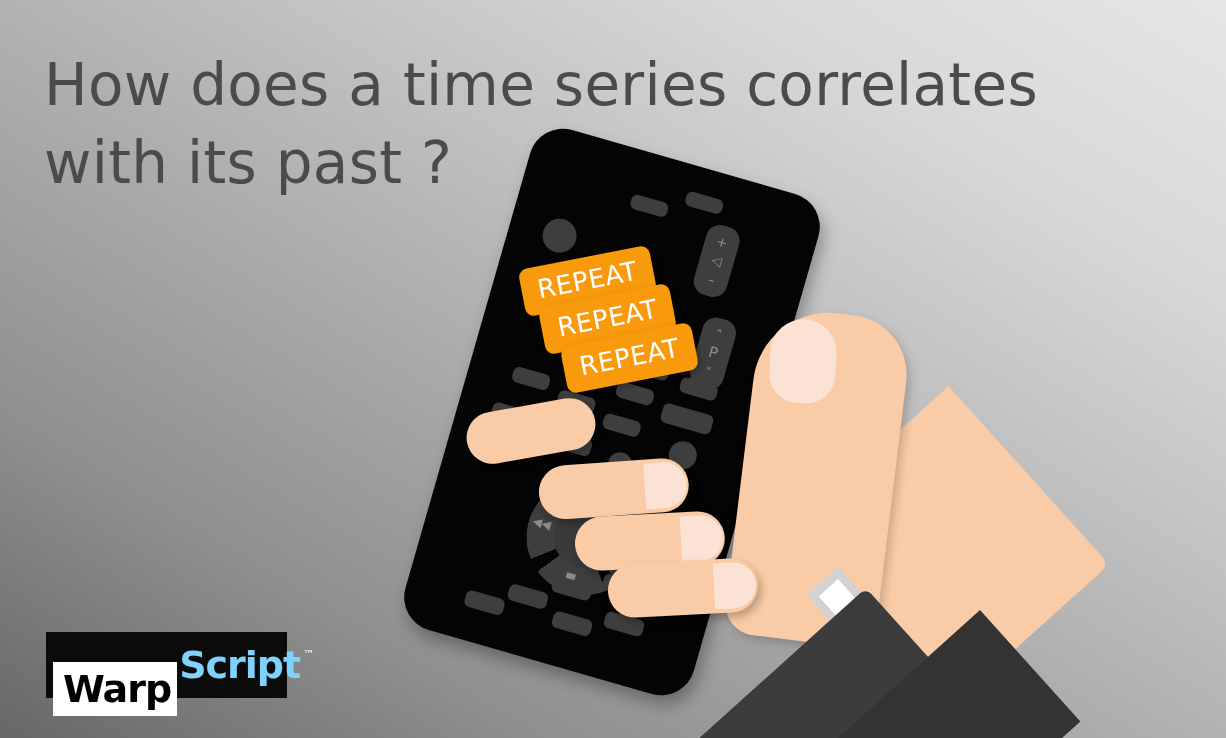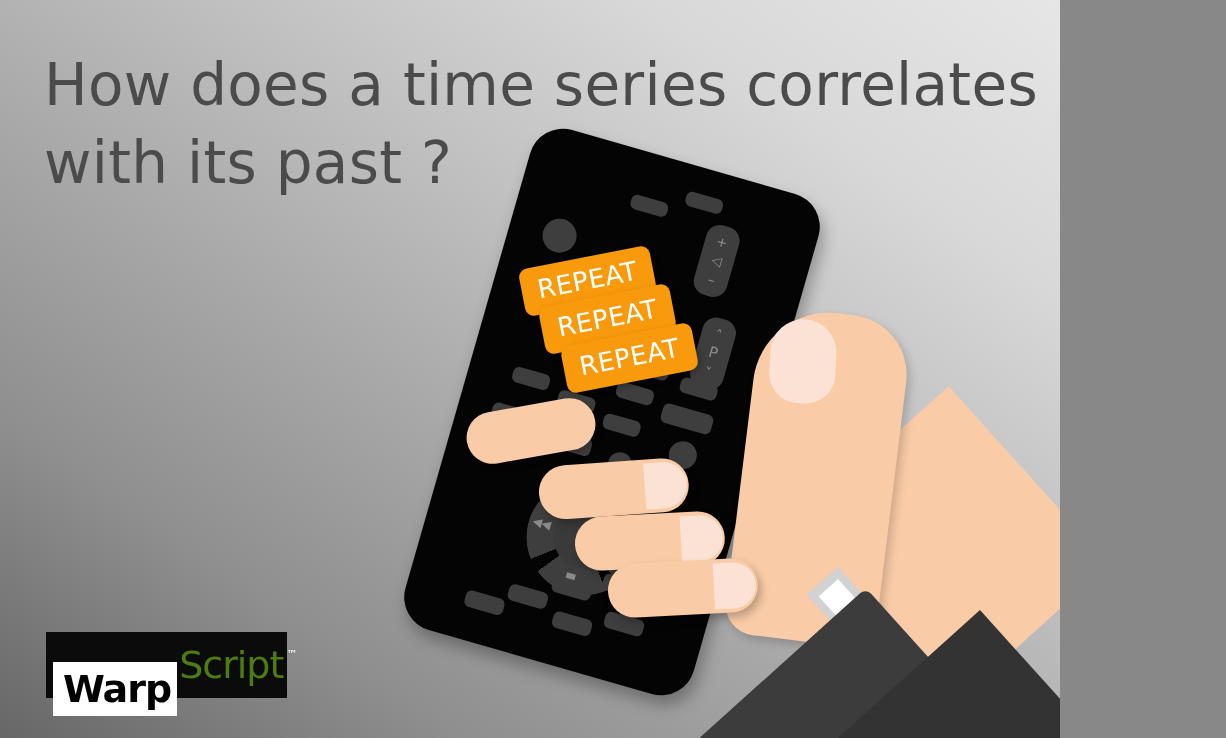--- a/index.html
+++ b/index.html
@@ -2,21 +2,21 @@
 <html><head>
 <meta charset="utf-8">
 <style>
   html, body {
     margin: 0;
     padding: 0;
     background: #888;
   }
   #stage {
     position: relative;
-    width: 1060px;
+    width: 1226px;
     height: 738px;
     overflow: hidden;
     font-family: "DejaVu Sans", sans-serif;
     background: linear-gradient(to top right, #676767 0%, #8f8f8f 22%, #a8a8a8 42%, #c2c2c2 62%, #d8d8d8 80%, #e6e6e6 100%);
   }
 
   
   #title {
     position: absolute;
     left: 44px;
@@ -50,23 +50,23 @@
     font-size: 38px;
     font-weight: 700;
     line-height: 54px;
     height: 54px;
     padding: 0 6px 0 10px;
     letter-spacing: -1px;
     font-family: "DejaVu Sans", sans-serif;
     margin-top: 47px;
   }
   #logo-script {
-    color: #4d7c0f;
+    color: #7dd3fc;
     font-size: 38px;
-    font-weight: 400;
+    font-weight: 700;
     line-height: 54px;
     height: 54px;
     padding: 0 2px 0 2px;
     letter-spacing: -1px;
     font-family: "DejaVu Sans", sans-serif;
   }
   #logo-tm {
     color: #ffffff;
     font-size: 11px;
     align-self: flex-start;

